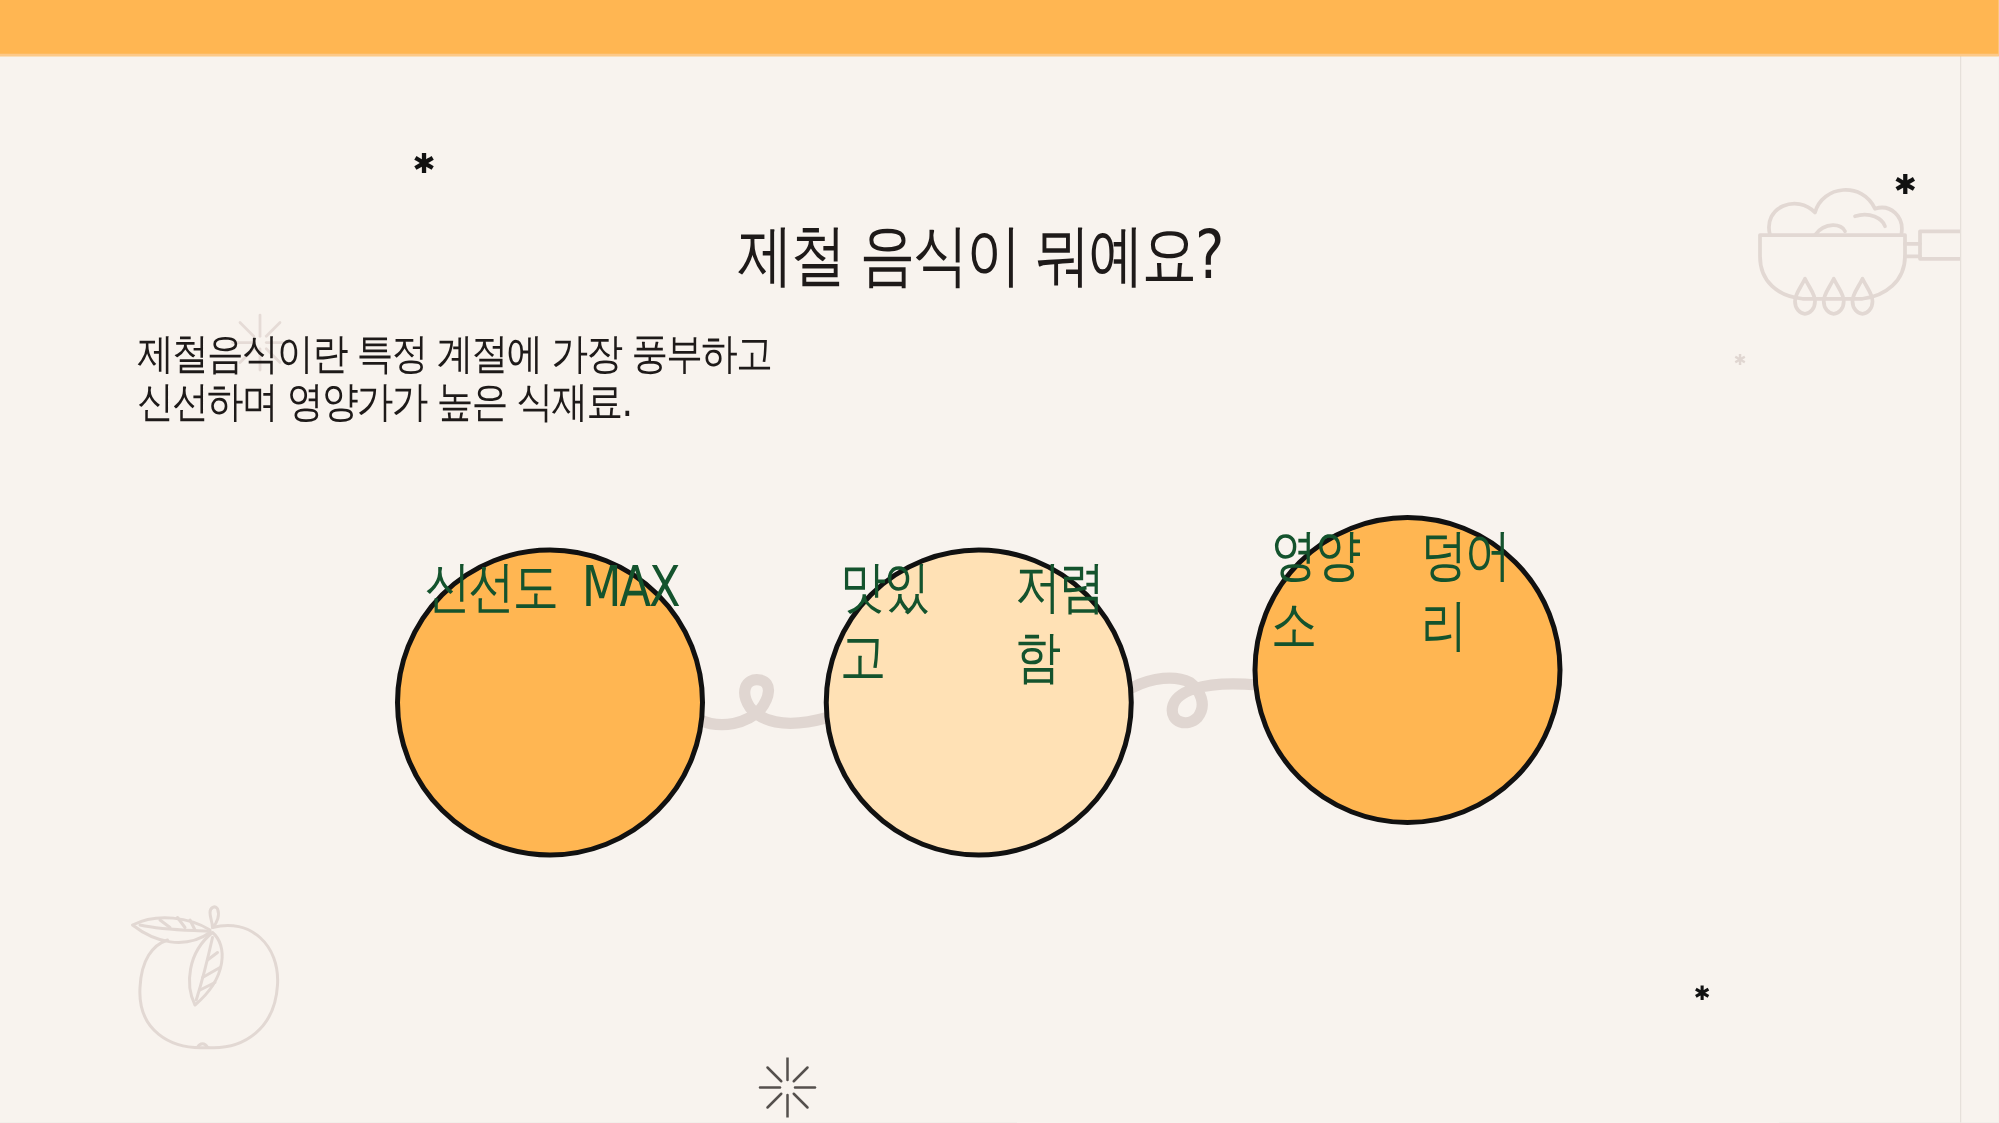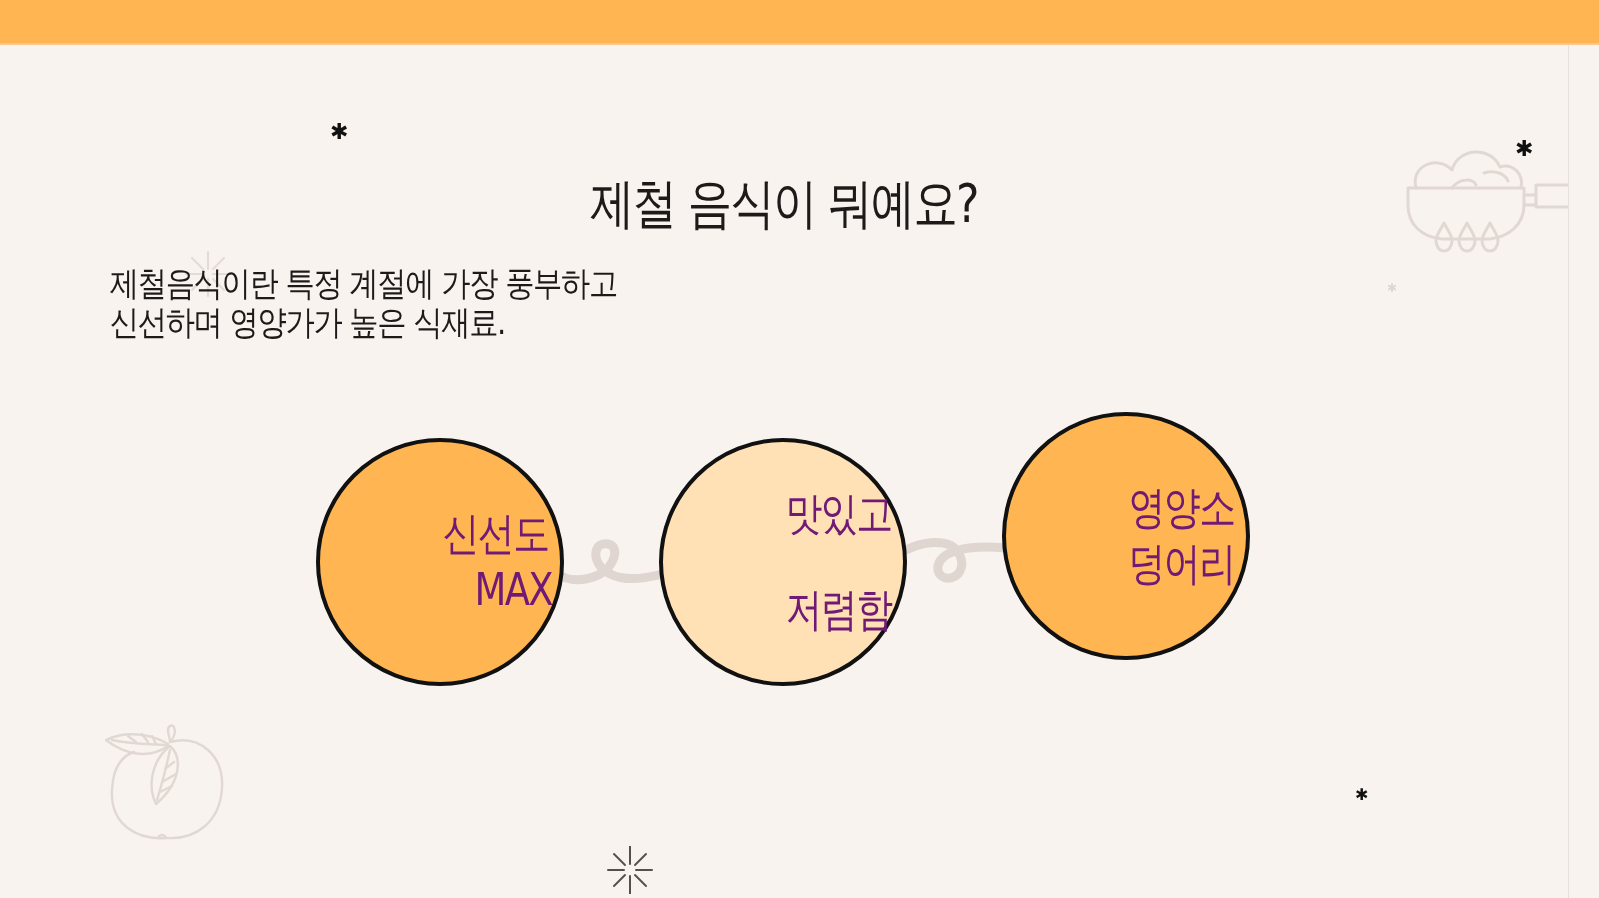--- a/index.html
+++ b/index.html
@@ -16,23 +16,23 @@
       font-size: 54px; color: #1e1a19; letter-spacing: -2px; font-weight: normal;
       transform: scaleX(0.82);
     }
     .subtitle {
       position: absolute; left: 0; width: 1568px; top: 264px; text-align: left;
       font-size: 34px; line-height: 39px; color: #1e1a19; letter-spacing: -1.5px;
     }
     .subtitle div { transform: scaleX(0.86); }
     .circle {
       position: absolute; width: 248px; height: 248px; border-radius: 50%;
-      border: 4px solid #111; display: flex; flex-direction: column;
-      align-items: flex-end; justify-content: center;
-      font-size: 45px; line-height: 56px; color: #701a75; letter-spacing: -2px;
+      border: 4px solid #111; display: flex; flex-direction: row;
+      align-items: flex-start; justify-content: center;
+      font-size: 45px; line-height: 56px; color: #14532d; letter-spacing: -2px;
     }
     .circle span { transform: scaleX(0.82); display: block; }
     .c1 { left: 316px; top: 438px; background: #ffb652; }
     .c2 { left: 659px; top: 438px; background: #ffe1b5; gap: 40px; }
     .c3 { left: 1002px; top: 412px; background: #ffb652; }
     .deco { position: absolute; }
     .star-black { position: absolute; font-size: 22px; color: #111; line-height: 1; font-weight: bold; }
   </style>
 </head>
 <body>

